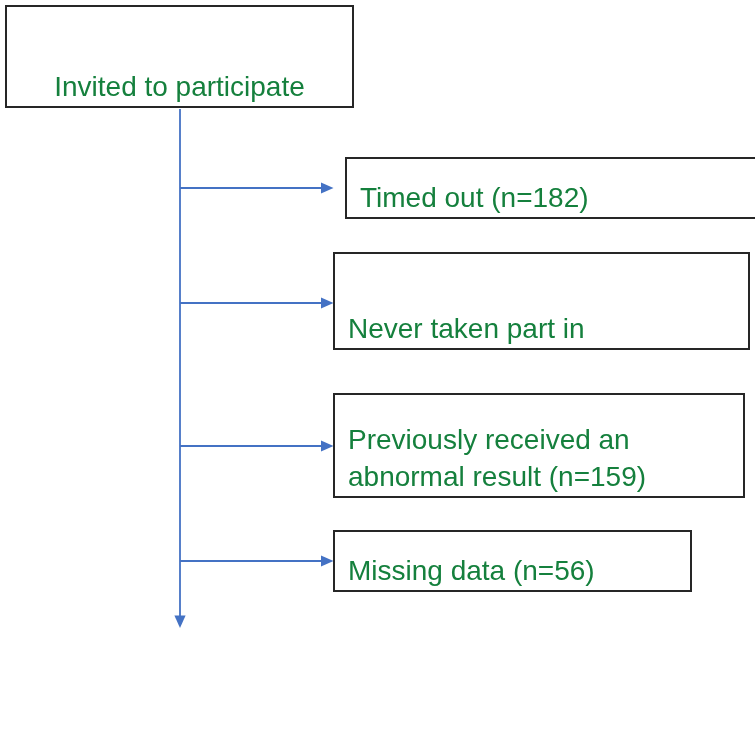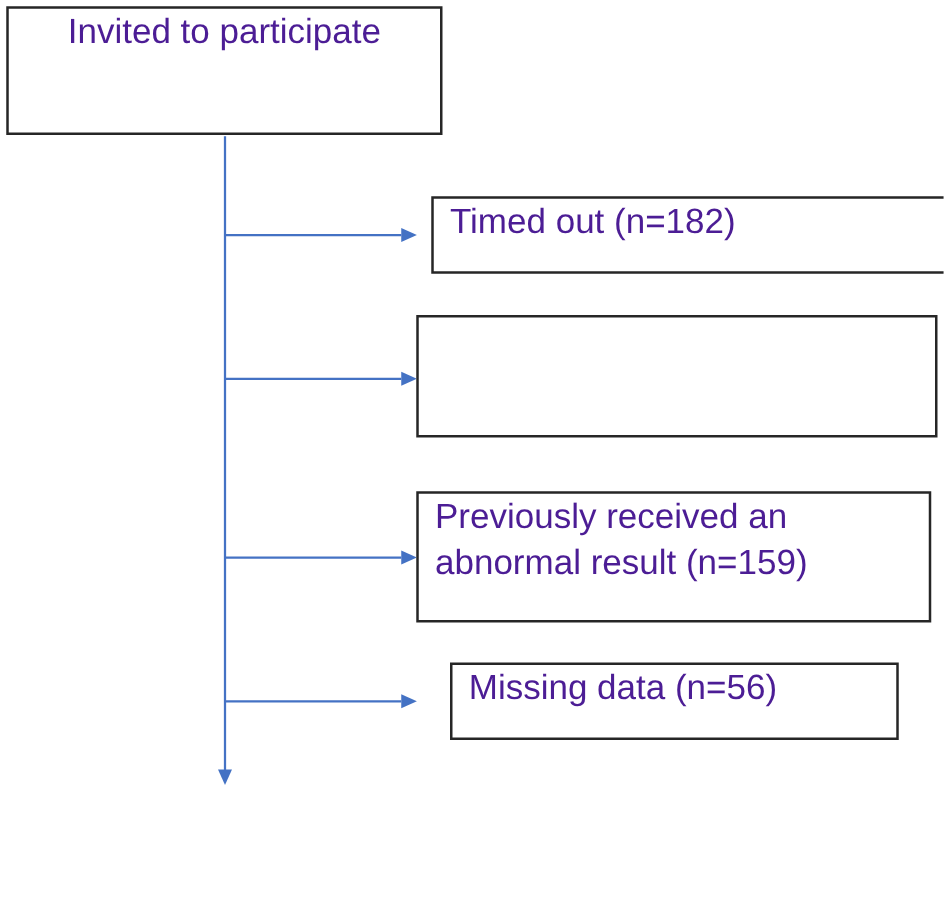--- a/index.html
+++ b/index.html
@@ -18,32 +18,32 @@
     left: 0; top: 0;
     width: 755px; height: 737px;
   }
   #connectors line { stroke-width: 1.8; }
   .box {
     position: absolute;
     border: 2px solid #262626;
     background: #ffffff;
     display: flex;
     flex-direction: column;
-    justify-content: flex-start;
+    justify-content: flex-end;
     font-size: 28px;
     line-height: 1.32;
-    color: #4c1d95;
+    color: #15803d;
   }
   .box.centered { align-items: center; text-align: center; }
   .box.lefted   { align-items: flex-start; text-align: left; padding-left: 13px; padding-right: 6px; }
   .node-invited   { left: 5px;   top: 5px;   width: 349px; height: 103px; }
   .node-timedout  { left: 333px; top: 157px; width: 417px; height: 62px; margin-left: 12px;  }
   .node-never     { left: 333px; top: 252px; width: 417px; height: 98px;  }
   .node-abnormal  { left: 333px; top: 393px; width: 412px; height: 105px; }
-  .node-missing   { left: 333px; top: 530px; width: 359px; height: 62px; margin-left: 27px;  }
+  .node-missing   { left: 333px; top: 530px; width: 359px; height: 62px;  }
   .node-included  { left: 7px;   top: 627px; width: 345px; height: 105px; }
 </style>
 </head>
 <body>
 
 <div id="canvas">
 
   <svg id="connectors" viewBox="0 0 755 737" xmlns="http://www.w3.org/2000/svg">
 
     <line x1="180" y1="109" x2="180" y2="616" stroke="#4472C4"></line>
@@ -64,20 +64,21 @@
 
   <div class="box centered node-invited">
     <div>Invited to participate</div>
   </div>
 
   <div class="box lefted node-timedout">
     <div>Timed out (n=182)</div>
   </div>
 
   <div class="box lefted node-never">
+    <div>Never taken part in</div>
   </div>
 
   <div class="box lefted node-abnormal">
     <div>Previously received an</div>
     <div>abnormal result (n=159)</div>
   </div>
 
   <div class="box lefted node-missing">
     <div>Missing data (n=56)</div>
   </div>

